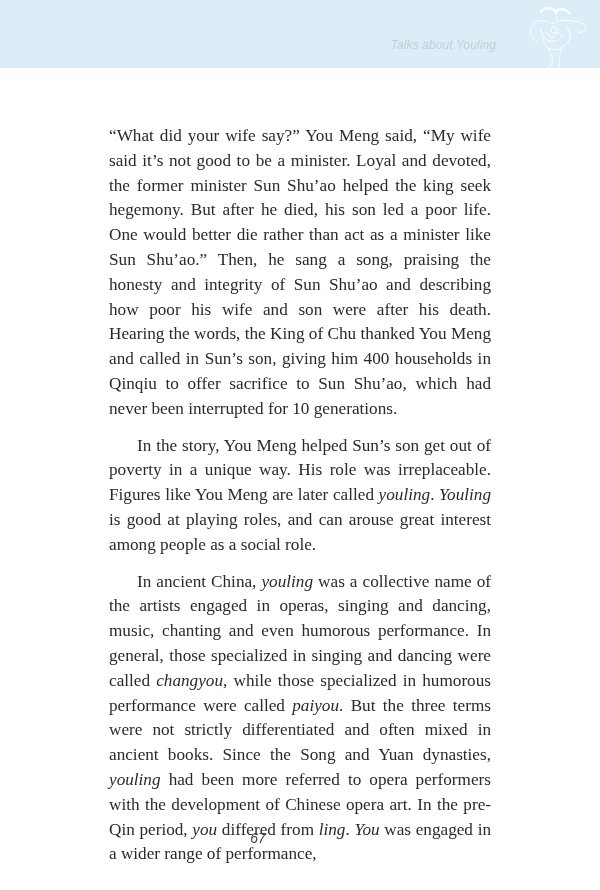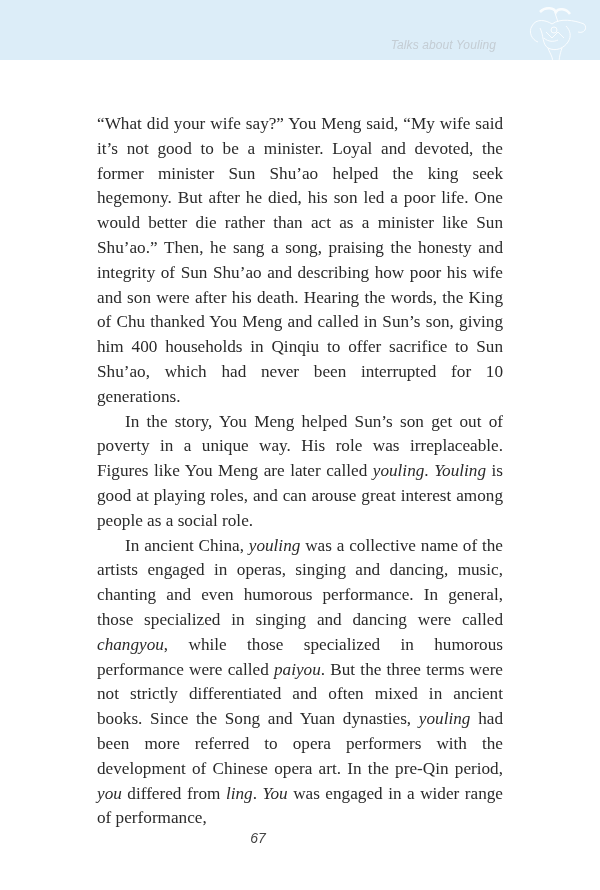--- a/index.html
+++ b/index.html
@@ -1,36 +1,36 @@
 <!DOCTYPE html>
 <html><head>
   <meta charset="utf-8">
   <style>
     html, body { margin: 0; padding: 0; }
     body {
       width: 600px; height: 890px; background: #ffffff; position: relative; overflow: hidden;
       font-family: "Liberation Serif", "DejaVu Serif", serif;
     }
     .header {
-      position: absolute; left: 0; top: 0; width: 600px; height: 60px;
+      position: absolute; left: 0; top: 0; width: 600px; height: 68px;
       background: #dcedf8;
     }
     .header-title {
       position: absolute; right: 104px; top: 38px;
       font-family: "Liberation Sans", "DejaVu Sans", sans-serif;
       font-style: italic; font-size: 12px; color: #c4cdd4; letter-spacing: 0.1px;
     }
     .header-figure {
       position: absolute; right: 8px; top: 2px; width: 74px; height: 70px;
     }
     .text-block {
       position: absolute; left: 97px; top: 112px; width: 406px;
       font-size: 17.2px; line-height: 24.8px; color: #2a2a2a;
     }
-    .text-block p { margin: 0; text-align: justify; text-align-last: left; }
+    .text-block p { margin: 12px; text-align: justify; text-align-last: left; }
     .text-block p.indent { text-indent: 28px; }
     .text-block em { }
     .page-number {
       position: absolute; left: 0; width: 516px; top: 830px; text-align: center;
       font-family: "Liberation Sans", "DejaVu Sans", sans-serif;
       font-style: italic; font-size: 14px; color: #444;
     }
   </style>
 </head>
 <body>

